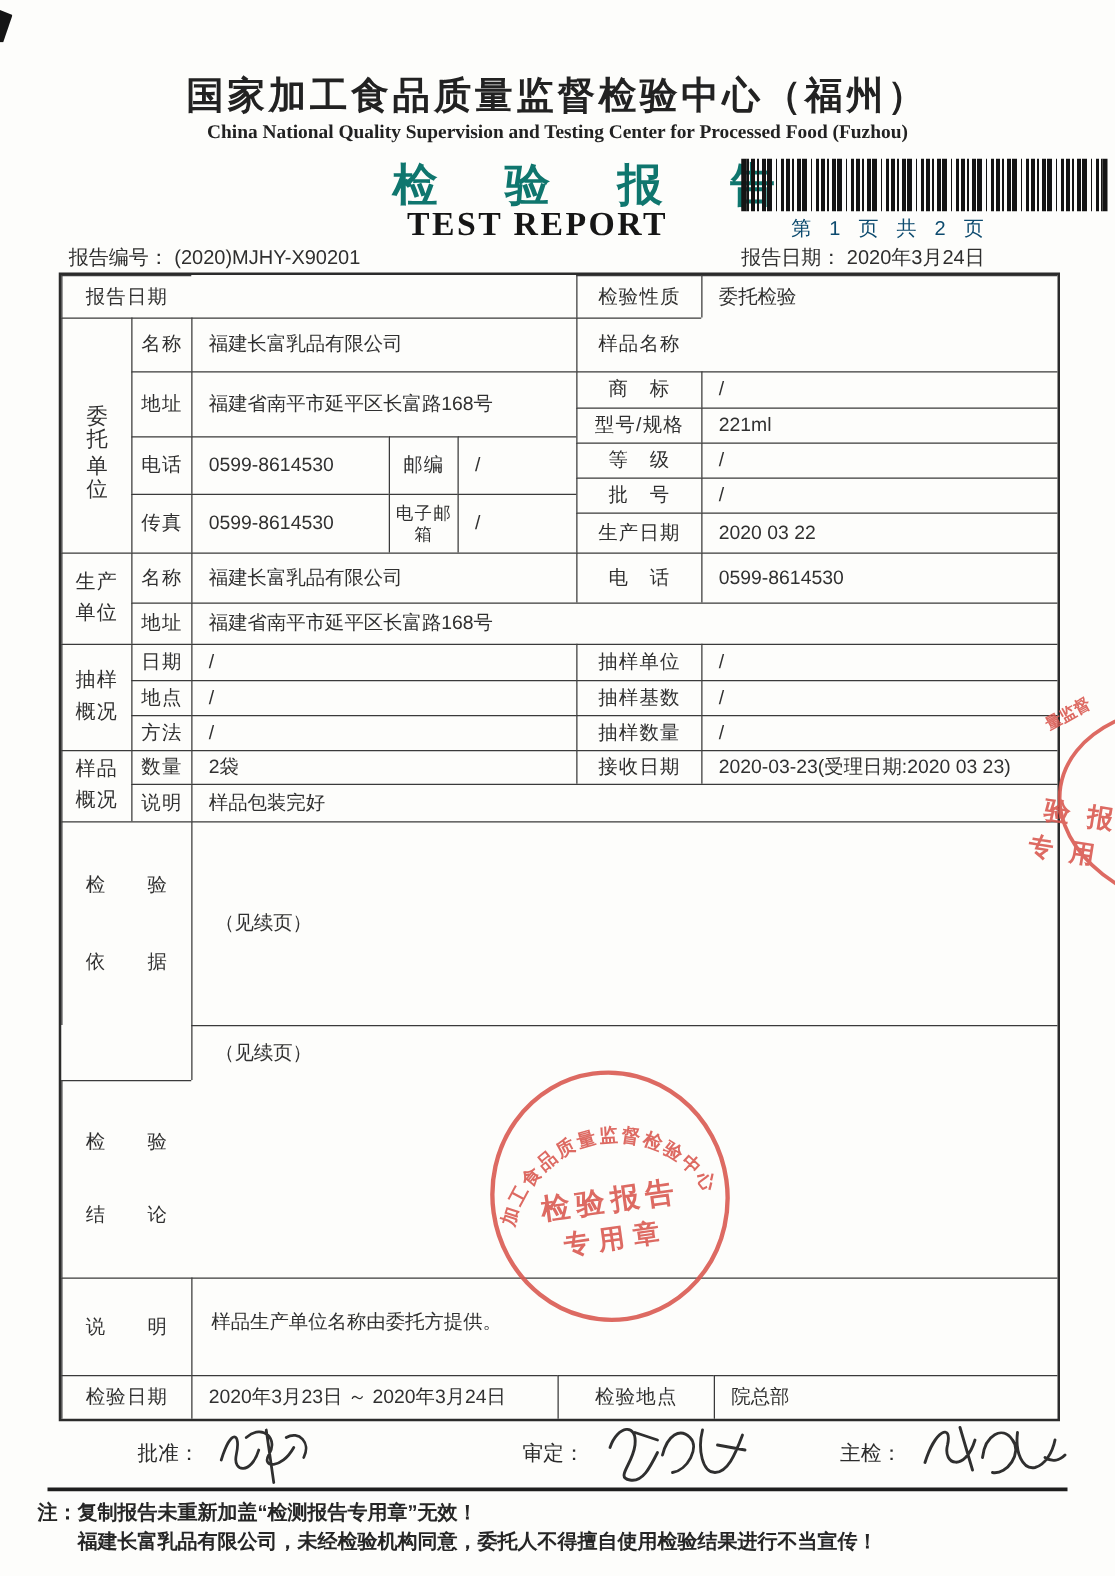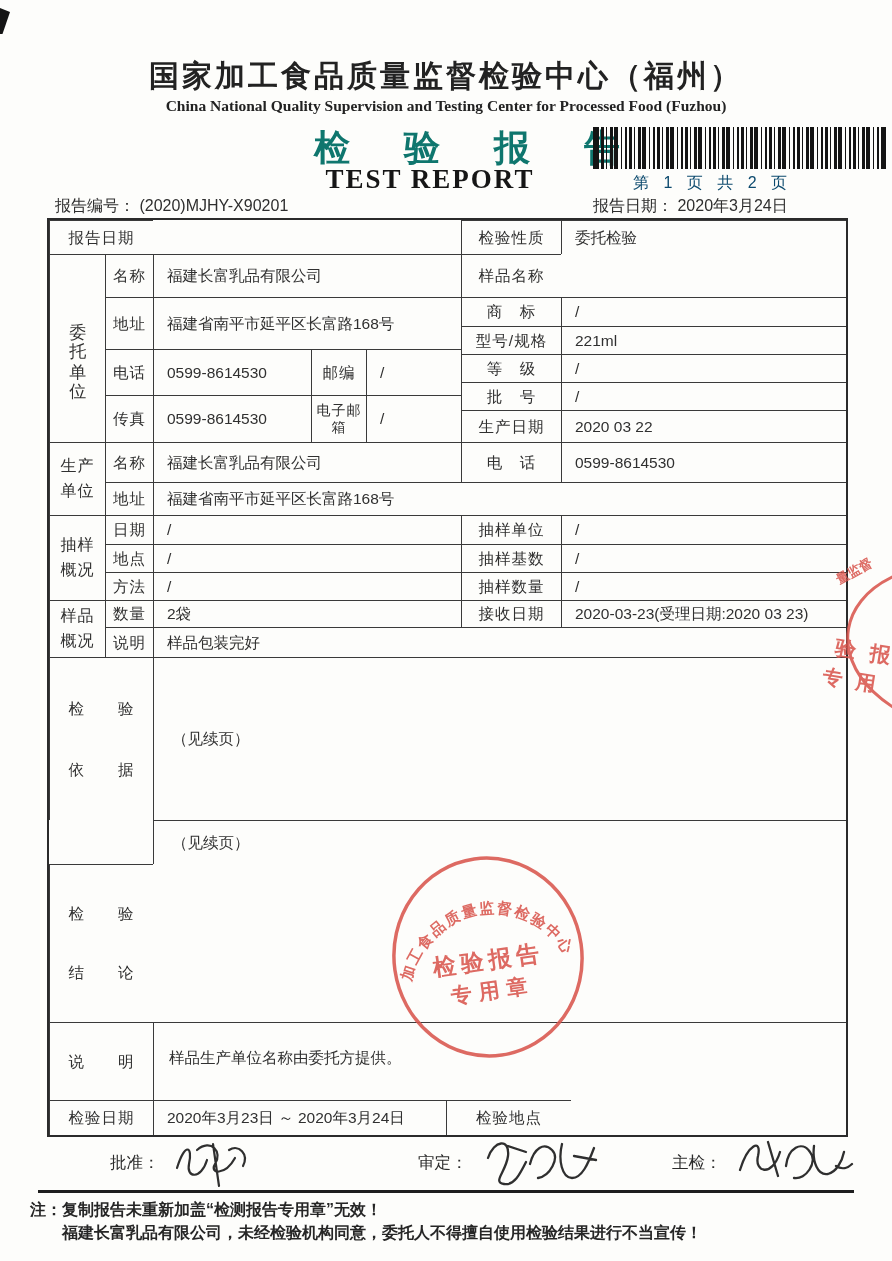--- a/index.html
+++ b/index.html
@@ -146,20 +146,21 @@
       <span>检　　验</span>
       <span>结　　论</span>
     </div>
 
     <div class="cell lab" style="left:0;top:802px;width:104px;height:78px">说　　明</div>
     <div class="cell par" style="left:104px;top:802px;width:693px;height:78px;padding-top:22px">样品生产单位名称由委托方提供。</div>
 
     <div class="cell lab" style="left:0;top:880px;width:104px;height:35px">检验日期</div>
     <div class="cell val" style="left:104px;top:880px;width:293px;height:35px">2020年3月23日  ～  2020年3月24日</div>
     <div class="cell lab" style="left:397px;top:880px;width:125px;height:35px">检验地点</div>
+    <div class="cell val" style="left:522px;top:880px;width:275px;height:35px">院总部</div>
   </div>
 
   <svg class="abs stamp" style="left:383px;top:850px" width="210" height="215" viewBox="0 0 210 215">
     <g transform="rotate(-8 105 107)">
       <ellipse cx="105" cy="107" rx="94" ry="99" fill="none" stroke="#d9564e" stroke-width="3.5"></ellipse>
       <defs>
           <path id="arcTop" d="M 22 132 A 86 93 0 0 1 188 132" fill="none"></path>
         </defs>
       <text font-size="15" fill="#d9564e" letter-spacing="2" font-weight="bold">
         <textPath href="#arcTop" startOffset="5%">加工食品质量监督检验中心</textPath>

